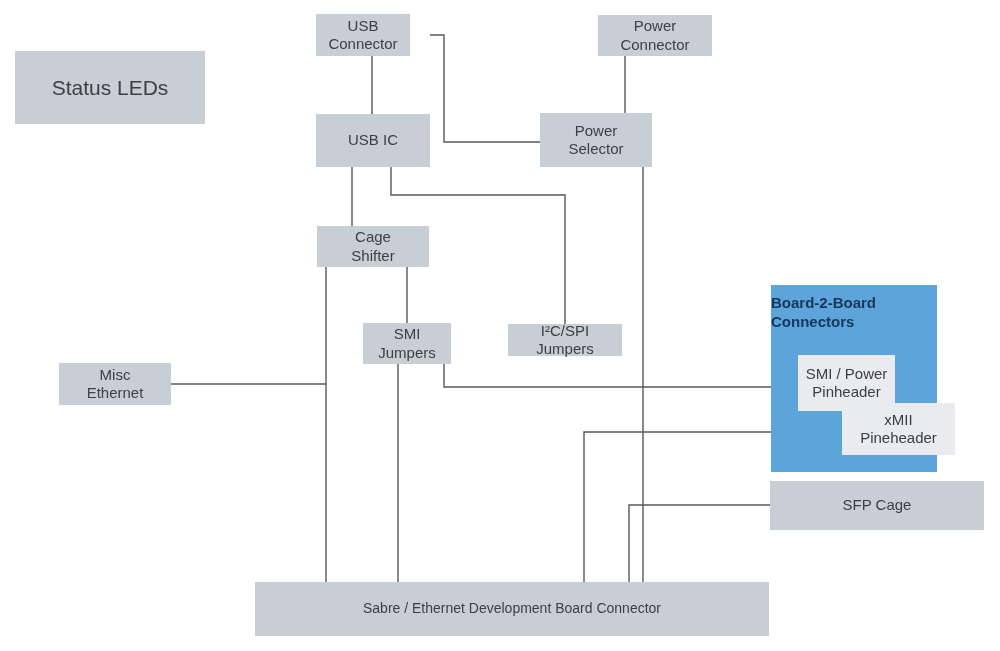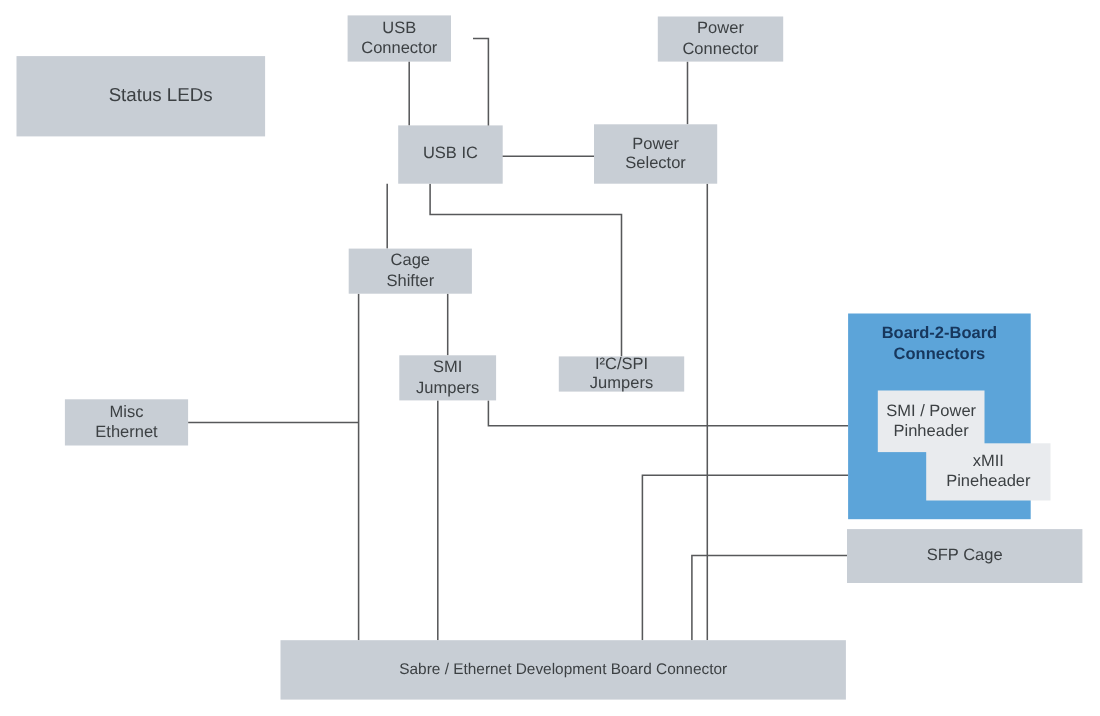--- a/index.html
+++ b/index.html
@@ -6,26 +6,26 @@
   .canvas{
     position:relative;width:1000px;height:651px;background:#ffffff;
     font-family:"Liberation Sans",sans-serif;overflow:hidden;
   }
   svg.wires{position:absolute;left:0;top:0;width:1000px;height:651px;}
   .node{
     position:absolute;display:flex;align-items:center;justify-content:center;
     text-align:center;background:var(--box-fill);color:var(--label-text);
     font-size:15px;line-height:1.22;white-space:pre-line;
   }
-  .node.big{font-size:17px;padding-left:36px;}
+  .node.big{font-size:21px;}
   .node.wide{font-size:14px;}
   .node.inner{background:var(--inner-fill);}
   .bluebox{position:absolute;background:var(--blue-fill);}
   .b2b-title{
-    position:absolute;left:0;top:9px;width:100%;text-align:center;
+    position:absolute;left:0;top:9px;width:100%;
     font-weight:700;font-size:15px;line-height:1.25;
     color:var(--title-text);white-space:pre-line;
   }
 </style>
 </head>
 <body>
 
 <div class="canvas">
 
   <svg class="wires">
@@ -51,21 +51,21 @@
   <div class="node" style="left:316px;top:14px;width:94px;height:42px;">
     <span>USB
 Connector</span>
   </div>
 
   <div class="node" style="left:598px;top:15px;width:114px;height:41px;">
     <span>Power
 Connector</span>
   </div>
 
-  <div class="node" style="left:316px;top:114px;width:95px;height:53px;margin-left:46px;">
+  <div class="node" style="left:316px;top:114px;width:114px;height:53px;">
     <span>USB IC</span>
   </div>
 
   <div class="node" style="left:540px;top:113px;width:112px;height:54px;">
     <span>Power
 Selector</span>
   </div>
 
   <div class="node" style="left:317px;top:226px;width:112px;height:41px;">
     <span>Cage

